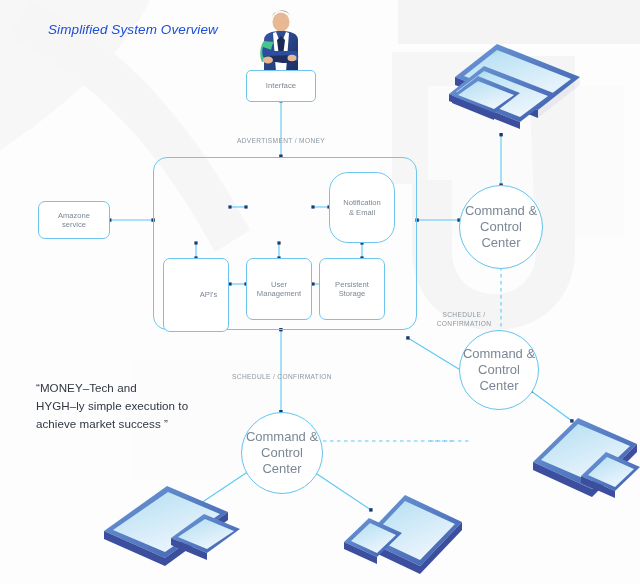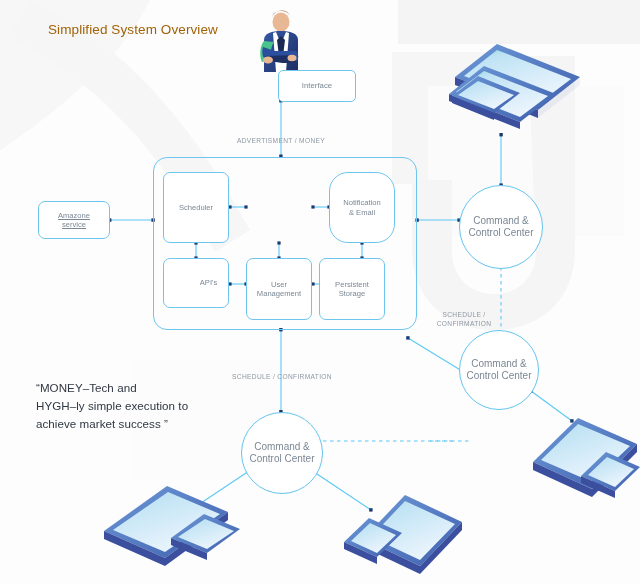--- a/index.html
+++ b/index.html
@@ -19,34 +19,34 @@
   .node{
     position:absolute;box-sizing:border-box;
     display:flex;align-items:center;justify-content:center;
     text-align:center;line-height:1.25;
     color:#7b8794;background:#ffffff;
     border:1px solid #6ec6ef;
   }
   .rect-node{border-radius:7px;font-size:7.6px;}
   .rect-node.interface{border-radius:5px;font-size:7.8px;}
   .circle-node{
-    border-radius:50%;font-size:10px;border:1px solid #63c4ee;
+    border-radius:50%;font-size:13px;border:1px solid #63c4ee;
     background:#ffffff;
   }
   .group-box{
     position:absolute;box-sizing:border-box;
     border:1px solid #6ec6ef;border-radius:14px;background:transparent;
   }
   .edge-label{
     position:absolute;color:#8d97a2;font-size:6.6px;letter-spacing:.35px;
     text-align:center;line-height:1.45;white-space:pre-line;
   }
   #page-title{
     position:absolute;left:48px;top:22px;
-    font-size:13.5px;color:#a16207;letter-spacing:.1px;
+    font-size:13.5px;color:#1d4ed8;letter-spacing:.1px;font-style:italic;
   }
   #quote{
     position:absolute;left:36px;top:379px;
     font-size:11.6px;color:#2f3742;line-height:1.55;white-space:pre-line;
     letter-spacing:.05px;
   }
 </style>
 </head>
 <body>
 
@@ -224,39 +224,36 @@
       <path d="M264 41 C260 45 259 56 262 62 L272 60 C270 53 271 46 274 42 Z" fill="#49c48d"></path>
       <path d="M263 47 C261 54 263 60 270 62 L296 62 C299 60 299 54 296 51 L275 51 Z" fill="#2b4f9e"></path>
       <path d="M265 56 C268 61 276 63 286 63 L296 62 L296 55 Z" fill="#1d2f63"></path>
       <ellipse cx="268" cy="60" rx="5" ry="3.5" fill="#e8b894"></ellipse>
       <ellipse cx="292" cy="58" rx="4.5" ry="3.2" fill="#e8b894"></ellipse>
     </g>
   </svg>
 
   <div class="layer" id="node-layer">
 
-    <div class="node rect-node interface" style="left:246px;top:70px;width:78px;height:32px;margin-left:32px;">
+    <div class="node rect-node interface" style="left:246px;top:70px;width:70px;height:32px;">
       <span>Interface</span>
     </div>
 
-    <div class="node rect-node" style="left:38px;top:201px;width:72px;height:38px;white-space:pre-line;text-decoration:underline;">
+    <div class="node rect-node" style="left:38px;top:201px;width:72px;height:38px;white-space:pre-line;">
       <span>Amazone
 service</span>
     </div>
 
     <div class="group-box" style="left:153px;top:157px;width:264px;height:173px;"></div>
 
-    <div class="node rect-node" style="left:163px;top:172px;width:66px;height:71px;white-space:pre-line;">
-      <span>Scheduler</span>
-    </div>
     <div class="node rect-node" style="left:329px;top:172px;width:66px;height:71px;white-space:pre-line;border-radius:19px;">
       <span>Notification
 &amp; Email</span>
     </div>
-    <div class="node rect-node" style="left:163px;top:258px;width:66px;height:50px;white-space:pre-line;padding-left:25px;">
+    <div class="node rect-node" style="left:163px;top:258px;width:66px;height:74px;white-space:pre-line;padding-left:25px;">
       <span>API's</span>
     </div>
     <div class="node rect-node" style="left:246px;top:258px;width:66px;height:62px;white-space:pre-line;">
       <span>User
 Management</span>
     </div>
     <div class="node rect-node" style="left:319px;top:258px;width:66px;height:62px;white-space:pre-line;">
       <span>Persistent
 Storage</span>
     </div>

